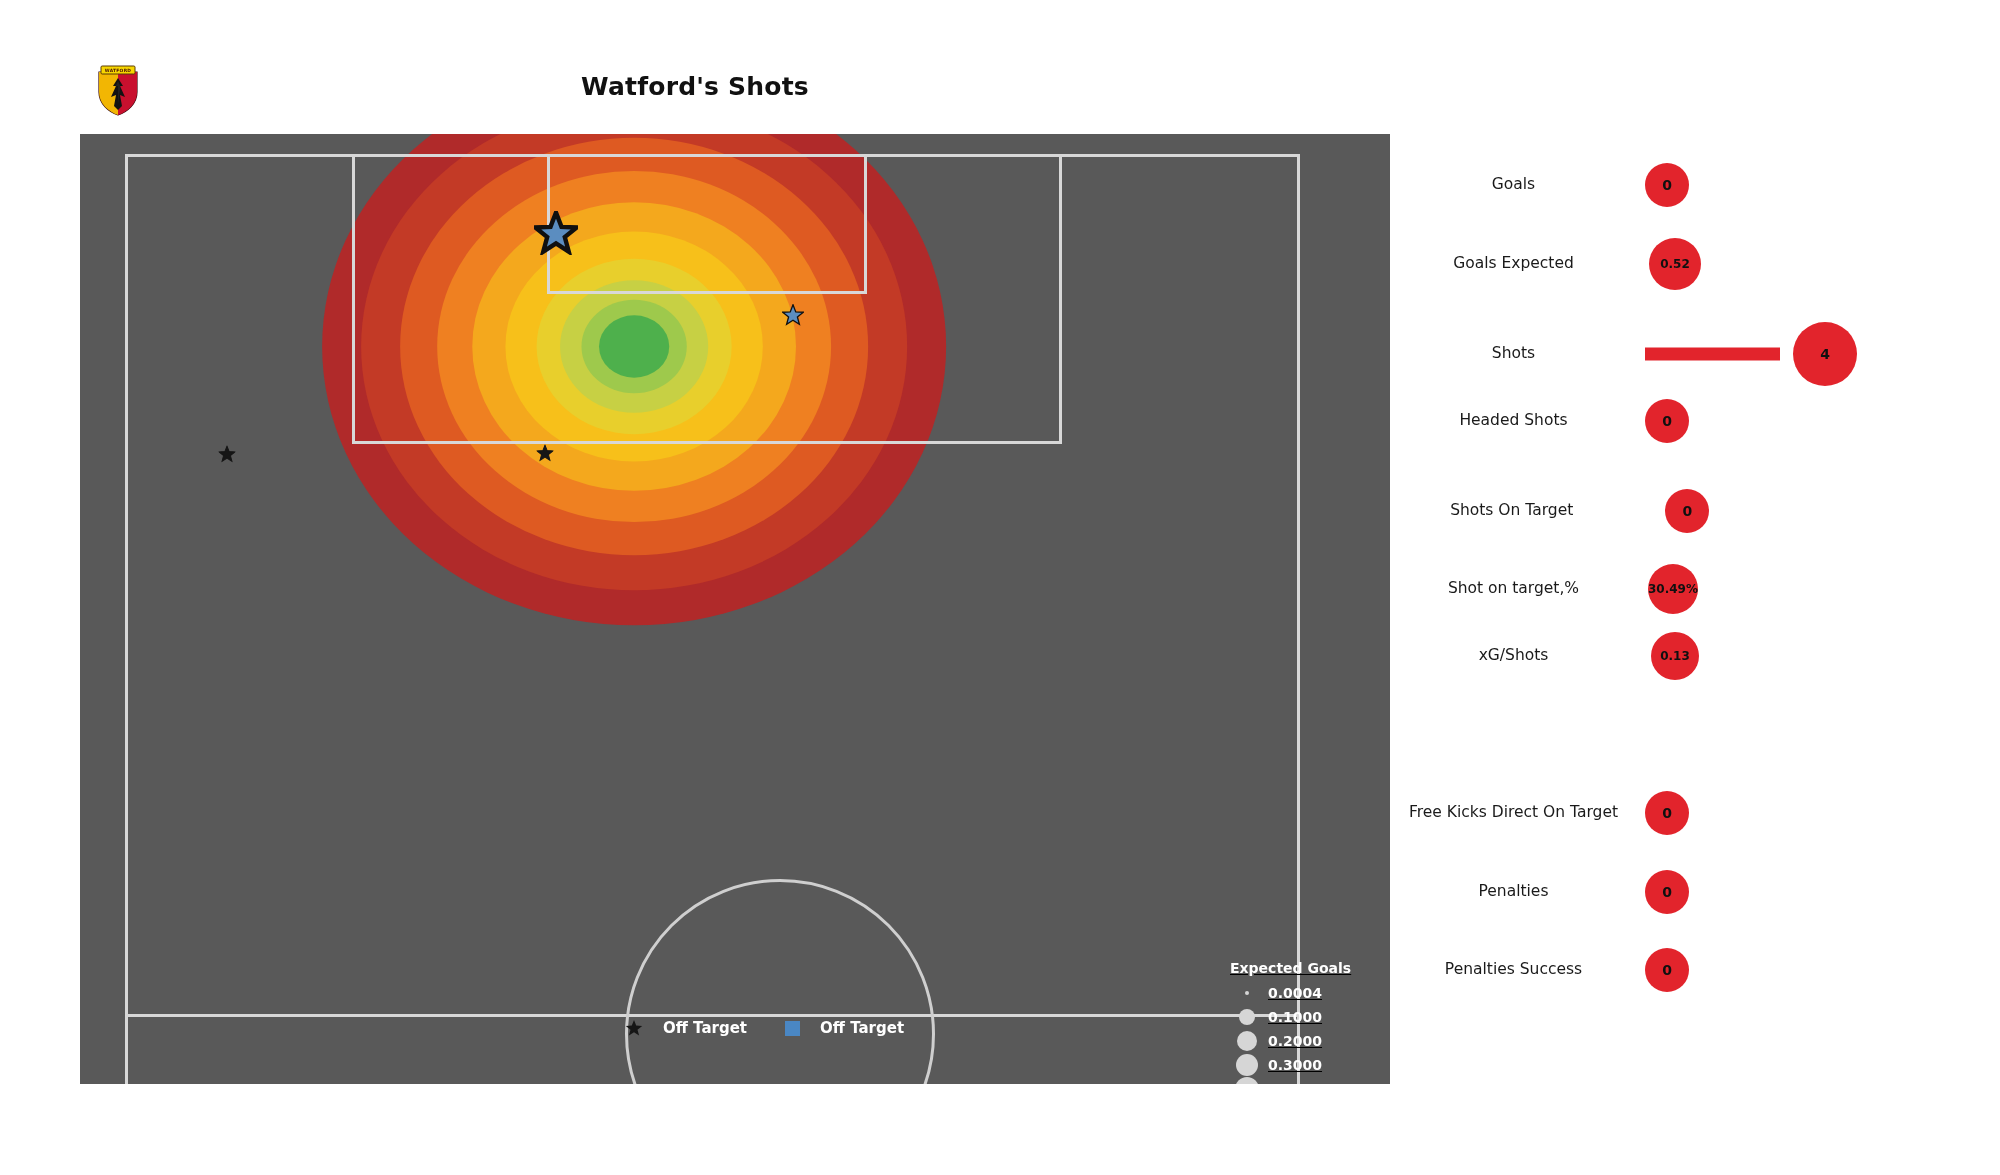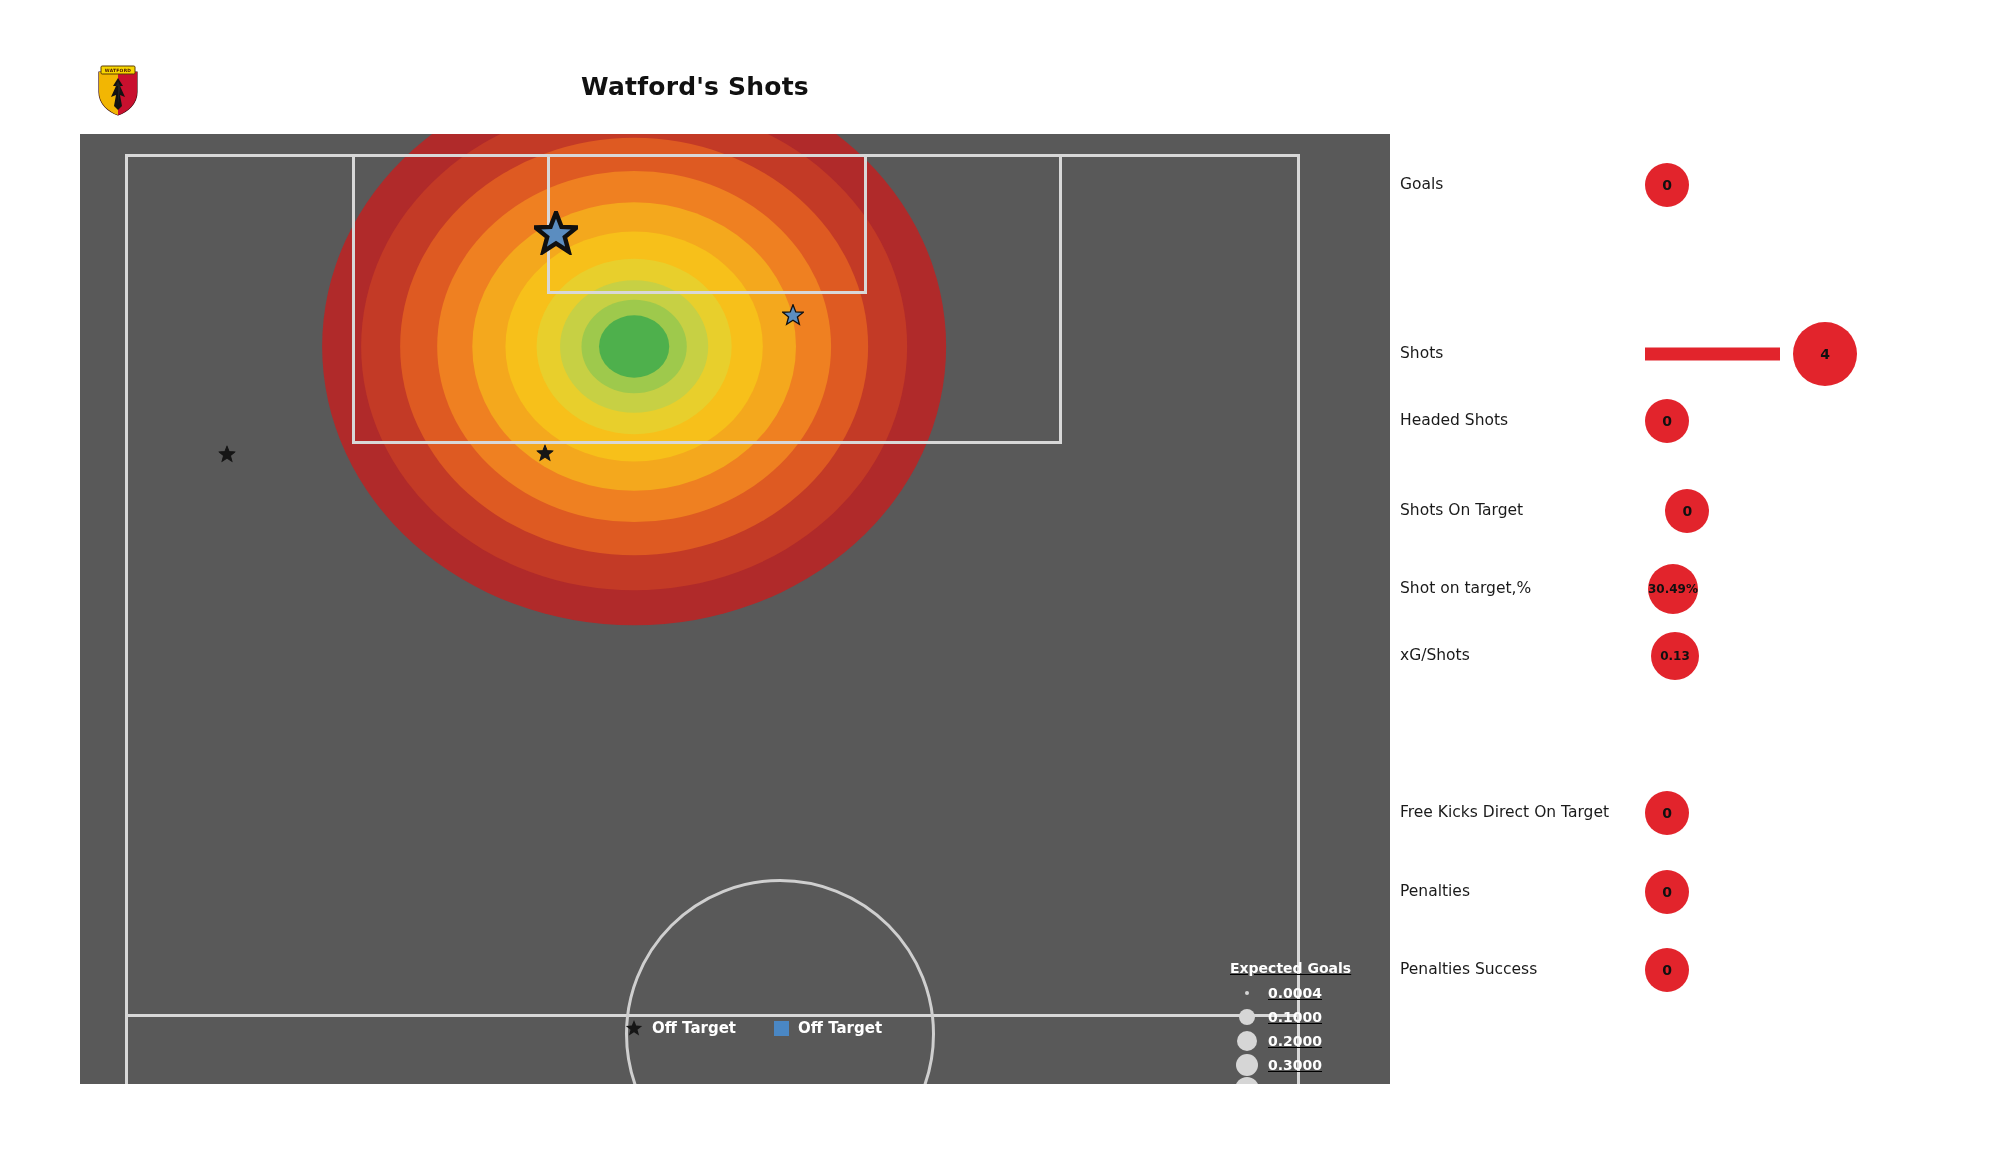--- a/index.html
+++ b/index.html
@@ -85,21 +85,21 @@
     position: absolute;
     left: 545px; top: 885px;
     display: flex;
     align-items: center;
     gap: 38px;
     white-space: nowrap;
   }
   .mk-legend-item {
     display: flex;
     align-items: center;
-    gap: 9px;
+    gap: 20px;
   }
   .mk-legend-label {
     color: #ffffff;
     font-size: 15px;
     font-weight: bold;
   }
   .mk-swatch-square {
     width: 15px; height: 15px;
     background: #4a87c4;
     display: inline-block;
@@ -149,21 +149,21 @@
   .stat-row {
     position: absolute;
     left: 0;
     width: 600px;
     height: 86px;
     display: flex;
     align-items: center;
   }
   .stat-label {
     width: 245px;
-    text-align: left;
+    text-align: center;
     padding-right: 18px;
     box-sizing: border-box;
     font-size: 15.5px;
     color: #1a1a1a;
     line-height: 1.25;
   }
   .stat-plot {
     position: relative;
     width: 340px;
     height: 86px;
@@ -302,20 +302,26 @@
 
 </div>
 
 <div id="stats-panel">
     <div class="stat-row" style="top: 8px;">
       <div class="stat-label">Goals</div>
       <div class="stat-plot">
         <div class="stat-bubble" style="left:22px;width:44px;height:44px;font-size:14px;">0</div>
       </div>
     </div>
+    <div class="stat-row" style="top: 86.5px;">
+      <div class="stat-label">Goals Expected</div>
+      <div class="stat-plot">
+        <div class="stat-bubble" style="left:30px;width:52px;height:52px;font-size:12px;">0.52</div>
+      </div>
+    </div>
     <div class="stat-row" style="top: 177px;">
       <div class="stat-label">Shots</div>
       <div class="stat-plot">
         <div class="stat-stem" style="width:135px;"></div>
         <div class="stat-bubble" style="left:180px;width:64px;height:64px;font-size:14px;">4</div>
       </div>
     </div>
     <div class="stat-row" style="top: 243.5px;">
       <div class="stat-label">Headed Shots</div>
       <div class="stat-plot">

